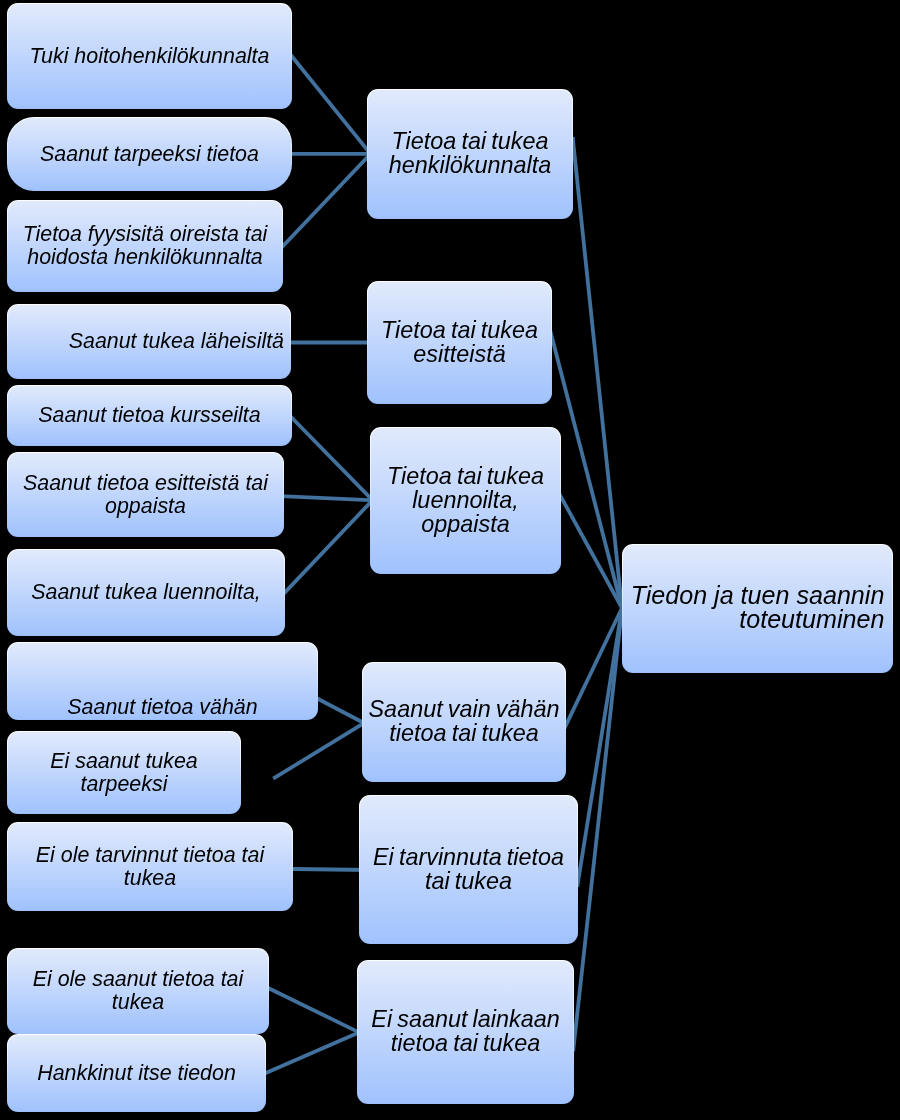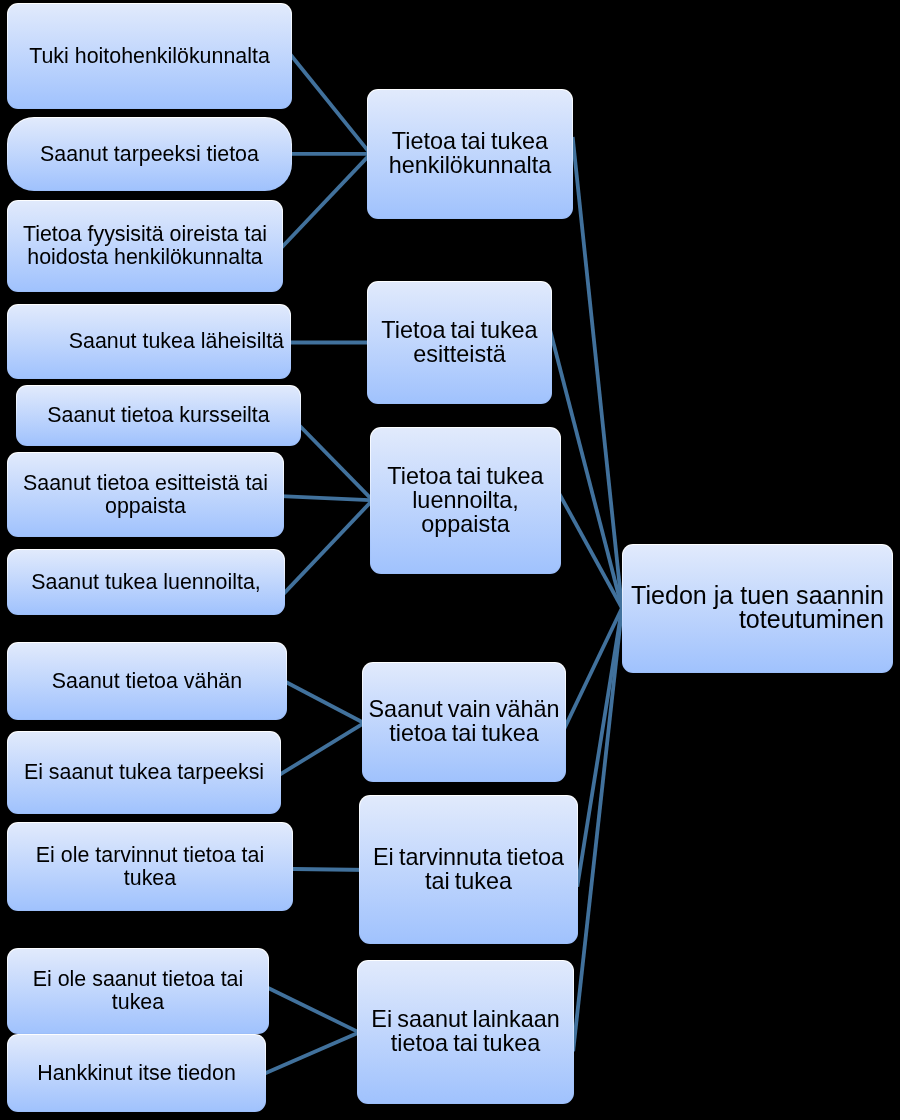--- a/index.html
+++ b/index.html
@@ -1,17 +1,17 @@
 <!DOCTYPE html>
 <html><head>
 <meta charset="utf-8">
 <style>
   html,body{margin:0;padding:0;background:#000;}
   #stage{position:relative;width:900px;height:1120px;background:#000;overflow:hidden;
-         font-family:"Liberation Sans",sans-serif;}
+         font-family:"Liberation Sans",sans-serif;font-style:italic;}
   svg.edges{position:absolute;left:0;top:0;width:900px;height:1120px;pointer-events:none;}
   .node{position:absolute;box-sizing:border-box;display:flex;align-items:center;justify-content:center;
         border-radius:11px;border:1px solid transparent;
         background:linear-gradient(to bottom,#e1eafc 0%,#a0c2fd 100%) padding-box,
                    linear-gradient(to bottom,#fdfeff 0%,#e8f0fe 35%,#a8c7fd 80%,#9cbef9 100%) border-box;
         color:#000;font-size:21.4px;line-height:23px;text-align:center;}
   .node .lbl{display:block;padding:0 6px;}
   .node .ln{display:block;white-space:nowrap;}
   .node .lbl{transform:translateZ(0);}
   .node.lv2{font-size:23.4px;line-height:24px;word-spacing:-1.4px;}
@@ -52,38 +52,38 @@
       </div>
       <div class="node" style="left: 7px; top: 200px; width: 276px; height: 92px;">
         <span class="lbl">
           <span class="ln">Tietoa fyysisitä oireista tai</span>
           <span class="ln">hoidosta henkilökunnalta</span>
         </span>
       </div>
       <div class="node" style="left: 7px; top: 304px; width: 284px; height: 75px; justify-content: flex-end;">
         <span class="lbl">Saanut tukea läheisiltä</span>
       </div>
-      <div class="node" style="left: 16px; top: 385px; width: 285px; height: 61px;">
+      <div class="node" style="left: 7px; top: 385px; width: 285px; height: 61px;">
         <span class="lbl">Saanut tietoa kursseilta</span>
       </div>
       <div class="node" style="left: 7px; top: 452px; width: 277px; height: 85px;">
         <span class="lbl">
           <span class="ln">Saanut tietoa esitteistä tai</span>
           <span class="ln">oppaista</span>
         </span>
       </div>
-      <div class="node" style="left: 7px; top: 549px; width: 278px; height: 66px;">
+      <div class="node" style="left: 7px; top: 549px; width: 278px; height: 87px;">
         <span class="lbl">
           <span class="ln">Saanut tukea luennoilta,</span>
         </span>
       </div>
-      <div class="node" style="left: 7px; top: 642px; width: 280px; height: 78px;">
+      <div class="node" style="left: 7px; top: 642px; width: 311px; height: 78px; align-items: flex-end;">
         <span class="lbl">Saanut tietoa vähän</span>
       </div>
-      <div class="node" style="left: 7px; top: 731px; width: 274px; height: 83px;">
+      <div class="node" style="left: 7px; top: 731px; width: 234px; height: 83px;">
         <span class="lbl">Ei saanut tukea tarpeeksi</span>
       </div>
       <div class="node" style="left: 7px; top: 822px; width: 286px; height: 89px;">
         <span class="lbl">
           <span class="ln">Ei ole tarvinnut tietoa tai</span>
           <span class="ln">tukea</span>
         </span>
       </div>
       <div class="node" style="left: 7px; top: 948px; width: 262px; height: 86px;">
         <span class="lbl">

